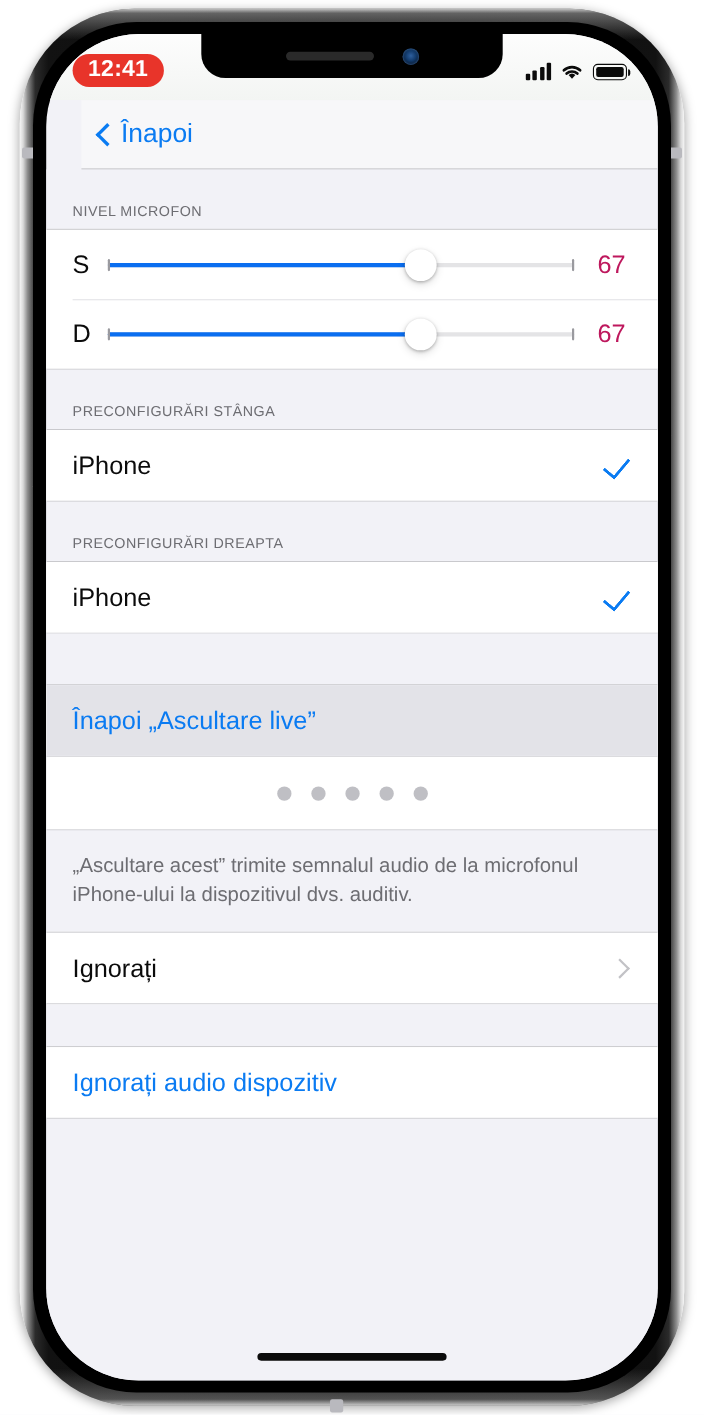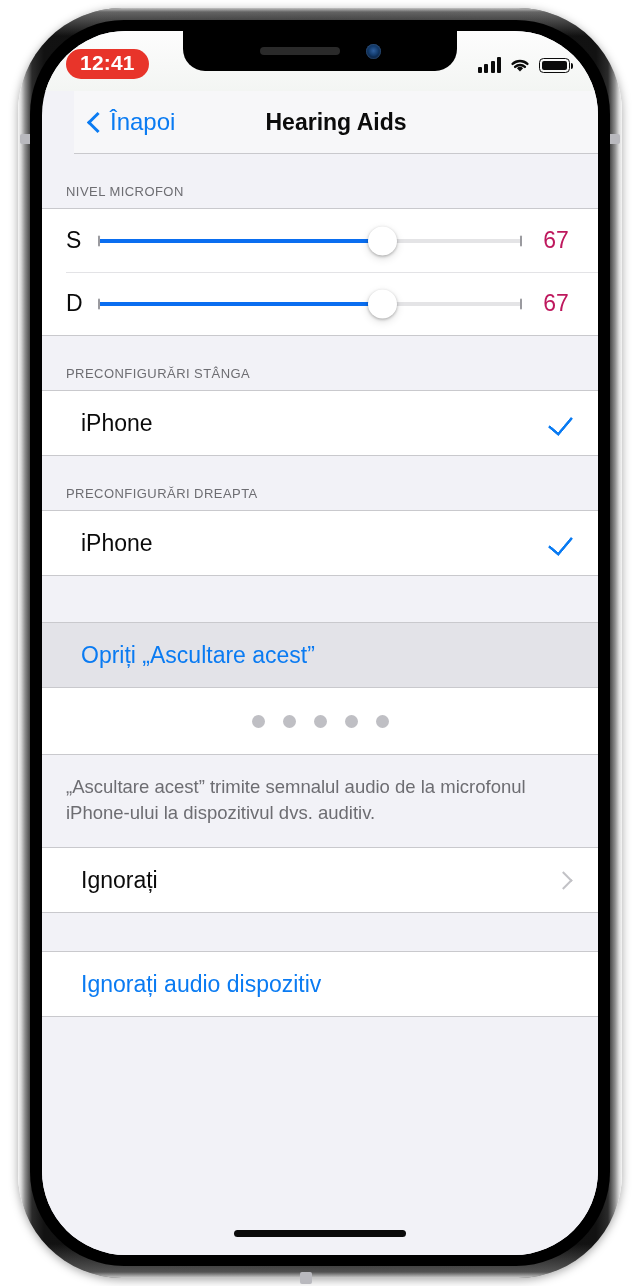--- a/index.html
+++ b/index.html
@@ -261,21 +261,20 @@
     display: flex;
     align-items: center;
     min-height: 64px;
     padding: 0 24px;
     box-sizing: border-box;
     background: #ffffff;
   }
   .row-label {
     font-size: 23px;
     color: #0b0b0b;
-    margin-left: 15px;
   }
   .row-label.blue { color: #0a7bf2; }
   .row.highlight {
     background: #e3e3e8;
   }
 
   .spacer {
     height: 46px;
     background: #f2f2f7;
   }
@@ -456,21 +455,20 @@
             <span></span>
           </span>
       </div>
     </div>
 
     <div class="navbar">
       <div class="back-btn">
         <span class="back-chevron"></span>
         <span class="back-label">Înapoi</span>
       </div>
-      <div class="nav-title">Hearing Aids</div>
     </div>
 
     <div class="content">
 
       <div class="section-header">NIVEL MICROFON</div>
       <div class="group">
 
         <div class="slider-row">
           <span class="chan">S</span>
           <div class="slider">
@@ -510,21 +508,21 @@
         <div class="row">
           <span class="row-label">iPhone</span>
           <span class="checkmark"></span>
         </div>
       </div>
 
       <div class="spacer"></div>
 
       <div class="group">
         <div class="row highlight">
-          <span class="row-label blue">Opriți „Ascultare acest”</span>
+          <span class="row-label blue">Înapoi „Ascultare live”</span>
         </div>
       </div>
       <div class="dots-row" id="dots-row">
           <span class="dot"></span>
           <span class="dot"></span>
           <span class="dot"></span>
           <span class="dot"></span>
           <span class="dot"></span>
         </div>
       <div class="footer-note">„Ascultare acest” trimite semnalul audio de la microfonul iPhone-ului la dispozitivul dvs. auditiv.</div>

